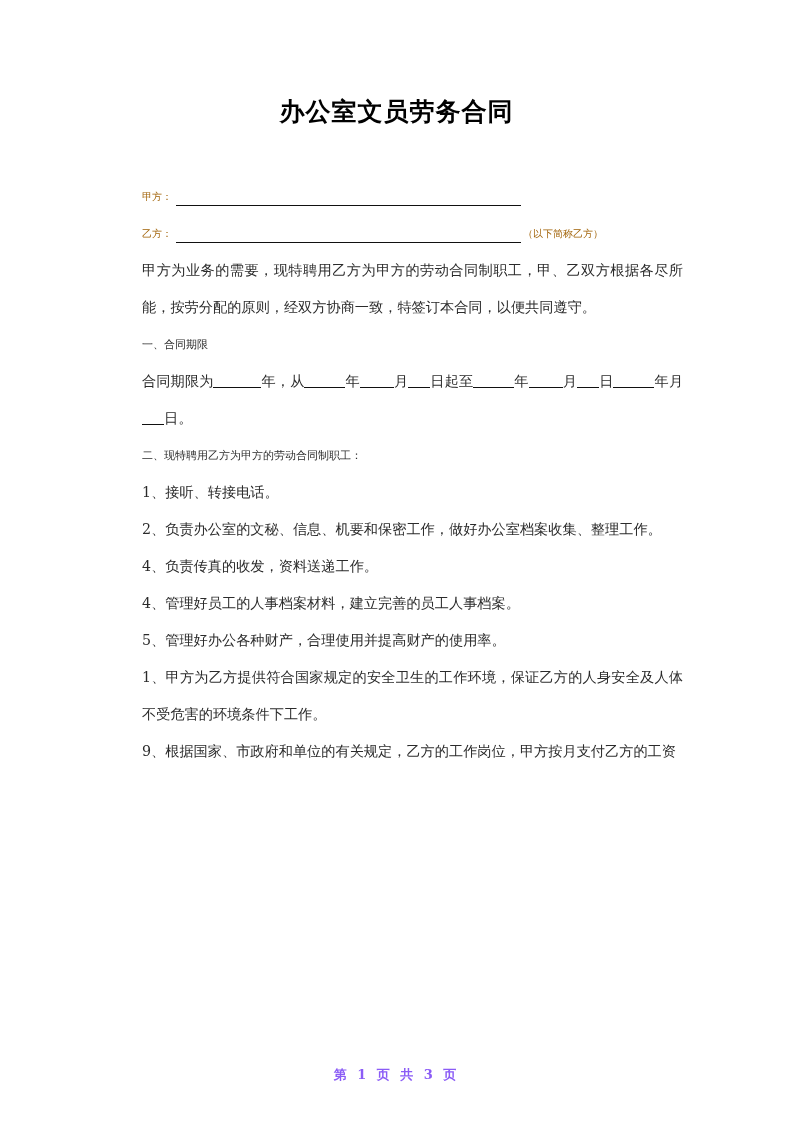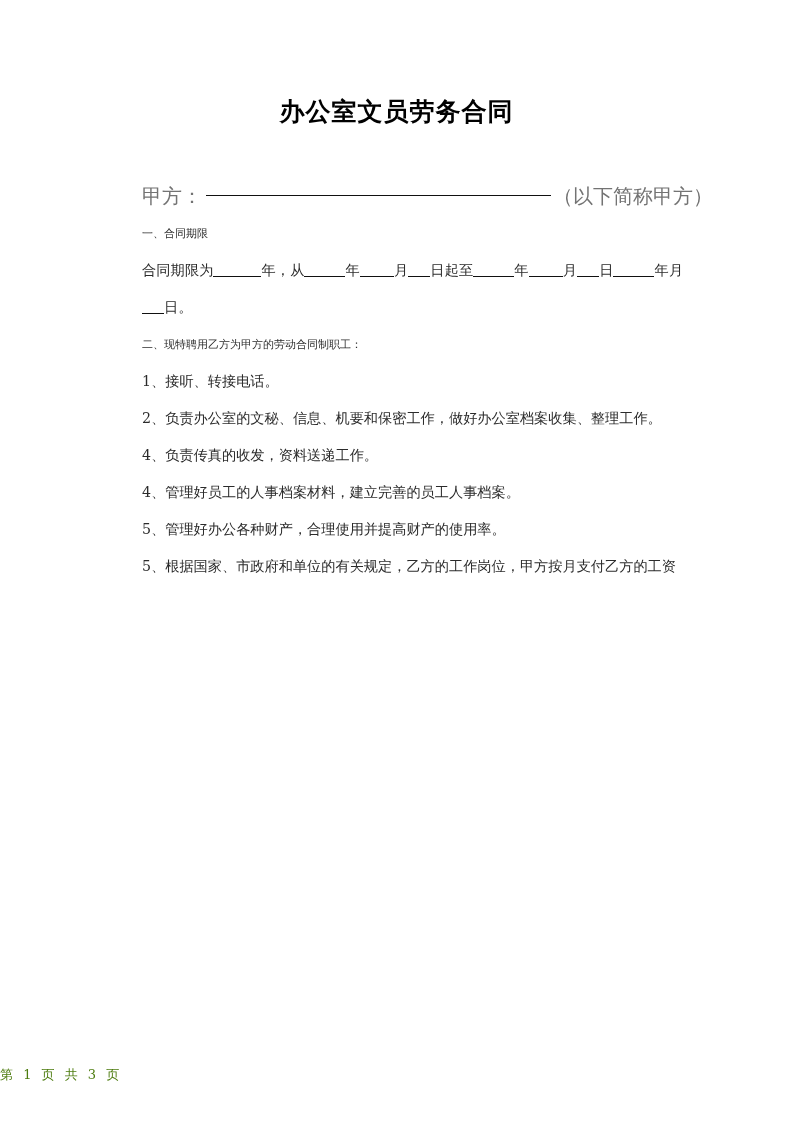--- a/index.html
+++ b/index.html
@@ -60,25 +60,25 @@
     text-align: justify;
     text-justify: inter-ideograph;
   }
 
   .indent {
     padding-left: 29px;
   }
 
   .party-row {
     display: flex;
-    align-items: flex-start;
-    font-size: 20px;
+    align-items: center;
+    font-size: 10px;
     line-height: 37px;
     padding-left: 29px;
-    color: #737373;
+    color: #a16207;
   }
   .party-label {
     flex: 0 0 auto;
     white-space: nowrap;
   }
   .party-blank {
     flex: 0 0 345px;
     border-bottom: 1.4px solid #111111;
     height: 17px;
     margin: 0 2px 0 4px;
@@ -97,59 +97,66 @@
   .b-xs { width: 22px; }
   .b-sm { width: 34px; }
   .b-md { width: 41px; }
   .b-lg { width: 48px; }
 
   .footer {
     position: absolute;
     left: 0;
     top: 1066px;
     width: 793px;
+    text-align: center;
     font-size: 13px;
-    color: #4d7c0f;
+    color: #8b5cf6;
     letter-spacing: 3px;
-    font-weight: normal;
+    font-weight: bold;
   }
 </style>
 </head>
 <body>
 
 <div class="page">
 
   <div class="doc-title">办公室文员劳务合同</div>
 
   <div class="body-area">
 
     <div class="party-row">
       <span class="party-label">甲方：</span>
       <span class="party-blank"></span>
-      <span class="party-suffix">（以下简称甲方）</span>
     </div>
 
+    <div class="party-row">
+      <span class="party-label">乙方：</span>
+      <span class="party-blank"></span>
+      <span class="party-suffix">（以下简称乙方）</span>
+    </div>
 
+    <div class="para indent">甲方为业务的需要，现特聘用乙方为甲方的劳动合同制职工，甲、乙双方根据各尽所能，按劳分配的原则，经双方协商一致，特签订本合同，以便共同遵守。</div>
 
     <div class="line indent">一、合同期限</div>
 
     <div class="para indent">
       <span>合同期限为</span><span class="blank b-lg"></span><span>年，从</span><span class="blank b-md"></span><span>年</span><span class="blank b-sm"></span><span>月</span><span class="blank b-xs"></span><span>日起至</span><span class="blank b-md"></span><span>年</span><span class="blank b-sm"></span><span>月</span><span class="blank b-xs"></span><span>日</span><span class="blank b-md"></span><span>年</span><span>月</span><span class="blank b-xs"></span><span>日。</span>
     </div>
 
     <div class="line indent">二、现特聘用乙方为甲方的劳动合同制职工：</div>
 
     <div class="para indent">1、接听、转接电话。</div>
     <div class="para indent">2、负责办公室的文秘、信息、机要和保密工作，做好办公室档案收集、整理工作。</div>
     <div class="para indent">4、负责传真的收发，资料送递工作。</div>
     <div class="para indent">4、管理好员工的人事档案材料，建立完善的员工人事档案。</div>
     <div class="para indent">5、管理好办公各种财产，合理使用并提高财产的使用率。</div>
 
 
+    <div class="para indent">1、甲方为乙方提供符合国家规定的安全卫生的工作环境，保证乙方的人身安全及人体不受危害的环境条件下工作。</div>
 
 
-    <div class="para indent">5、根据国家、市政府和单位的有关规定，乙方的工作岗位，甲方按月支付乙方的工资</div>
+    <div class="para indent">9、根据国家、市政府和单位的有关规定，乙方的工作岗位，甲方按月支付乙方的工资</div>
 
   </div>
 
   <div class="footer">第 1 页 共 3 页</div>
 
 </div>
 
 </body></html>

